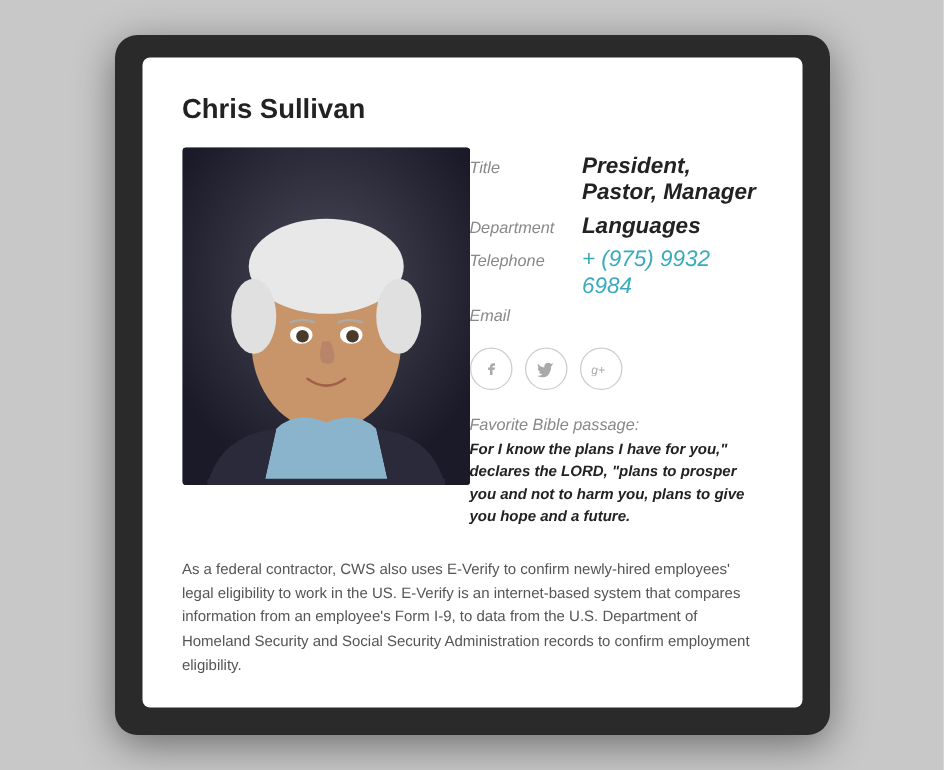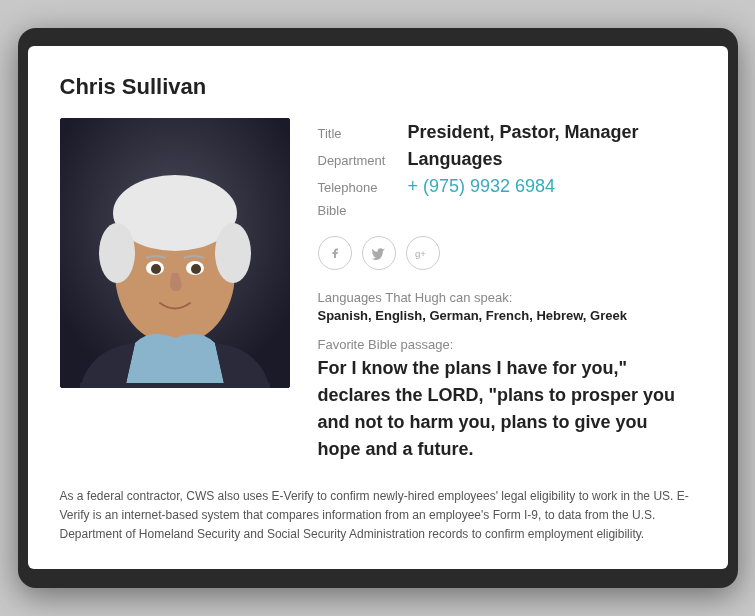--- a/index.html
+++ b/index.html
@@ -10,43 +10,43 @@
       justify-content: center;
       align-items: center;
       width: 755px;
       height: 616px;
       font-family: Arial, sans-serif;
     }
 
     .device-frame {
       background: #2a2a2a;
       border-radius: 18px;
-      padding: 18px 10px;
+      padding: 18px 22px;
       box-shadow: 0 8px 32px rgba(0,0,0,0.45);
-      width: 720px;
+      width: 572px;
       min-height: 560px;
     }
 
     .card {
       background: #fff;
       border-radius: 6px;
       padding: 28px 32px 24px 32px;
     }
 
     .person-name {
       font-size: 22px;
       font-weight: 700;
       color: #222;
       margin-bottom: 18px;
     }
 
     .profile-section {
       display: flex;
-      gap: 28px;
       margin-bottom: 20px;
+      font-style: italic;
     }
 
     .photo-wrapper {
       flex-shrink: 0;
       width: 230px;
       height: 270px;
       overflow: hidden;
       border-radius: 3px;
       background: #3a3a4a;
     }
@@ -137,21 +137,21 @@
       font-size: 13px;
       font-weight: 700;
     }
 
     .bible-section {
       margin-bottom: 4px;
     }
 
     .bible-text {
       color: #222;
-      font-size: 18px;
+      font-size: 12px;
       font-weight: 700;
       line-height: 1.5;
     }
 
     .footer-text {
       font-size: 12px;
       color: #555;
       line-height: 1.6;
       border-top: none;
       margin-top: 4px;
@@ -223,21 +223,21 @@
             <span class="info-label">Department</span>
             <span class="info-value">Languages</span>
           </div>
 
           <div class="info-row">
             <span class="info-label">Telephone</span>
             <span class="info-value link">+ (975) 9932 6984</span>
           </div>
 
           <div class="info-row">
-            <span class="info-label">Bible</span>
+            <span class="info-label">Email</span>
           </div>
 
         </div>
 
         <div class="social-icons">
           <div class="social-icon">
             <svg width="14" height="14" viewBox="0 0 14 14" fill="none" xmlns="http://www.w3.org/2000/svg">
               <path d="M8.5 4.5H10V2.5H8.5C7.1 2.5 6 3.6 6 5V6H4.5V8H6V12H8V8H9.5L10 6H8V5C8 4.7 8.2 4.5 8.5 4.5Z" fill="#aaa"></path>
             </svg>
           </div>
@@ -246,24 +246,20 @@
               <path d="M13 3.5C12.5 3.7 12 3.9 11.4 3.95C12 3.6 12.5 3.05 12.7 2.4C12.1 2.75 11.5 3 10.8 3.15C10.2 2.55 9.4 2.2 8.5 2.2C6.8 2.2 5.4 3.6 5.4 5.3C5.4 5.55 5.45 5.8 5.5 6C3 5.85 1.4 4.5 0.4 2.85C0.15 3.25 0 3.7 0 4.2C0 5.15 0.5 6 1.2 6.5C0.75 6.5 0.3 6.35 0 6.15V6.2C0 7.7 1.1 8.95 2.5 9.25C2.2 9.3 1.9 9.35 1.6 9.35C1.4 9.35 1.2 9.3 1 9.25C1.4 10.5 2.55 11.4 3.9 11.4C2.85 12.2 1.55 12.65 0.15 12.65C-0.05 12.65 -0.25 12.6 -0.5 12.6C0.9 13.45 2.5 14 4.2 14C8.5 14 10.9 9.4 10.9 5.4C10.9 5.3 10.9 5.2 10.9 5.1C11.45 4.7 11.95 4.15 12.35 3.5H13Z" fill="#aaa"></path>
             </svg>
           </div>
           <div class="social-icon">
             <svg width="16" height="11" viewBox="0 0 20 13" fill="none" xmlns="http://www.w3.org/2000/svg">
               <text x="0" y="11" font-size="12" fill="#aaa" font-family="Arial">g+</text>
             </svg>
           </div>
         </div>
 
-        <div class="languages-section">
-          <div class="section-label">Languages That Hugh can speak:</div>
-          <div class="section-value">Spanish, English, German, French, Hebrew, Greek</div>
-        </div>
 
         <div class="bible-section">
           <div class="section-label">Favorite Bible passage:</div>
           <div class="bible-text">For I know the plans I have for you," declares the LORD, "plans to prosper you and not to harm you, plans to give you hope and a future.</div>
         </div>
 
       </div>
     </div>
 
     <div class="footer-text">As a federal contractor, CWS also uses E-Verify to confirm newly-hired employees' legal eligibility to work in the US. E-Verify is an internet-based system that compares information from an employee's Form I-9, to data from the U.S. Department of Homeland Security and Social Security Administration records to confirm employment eligibility.</div>

